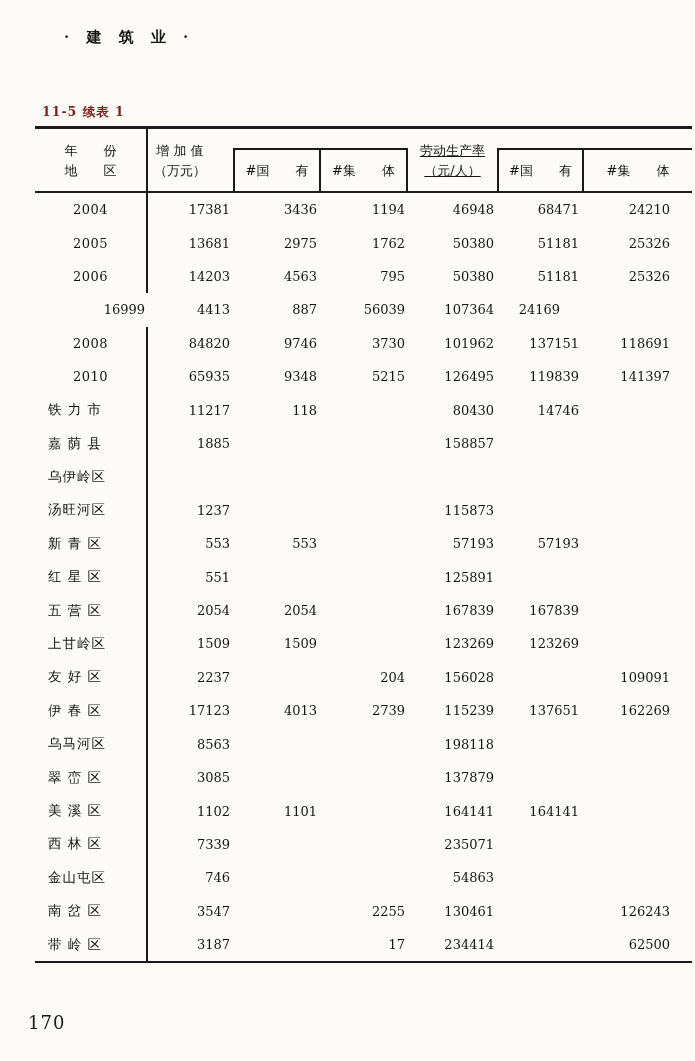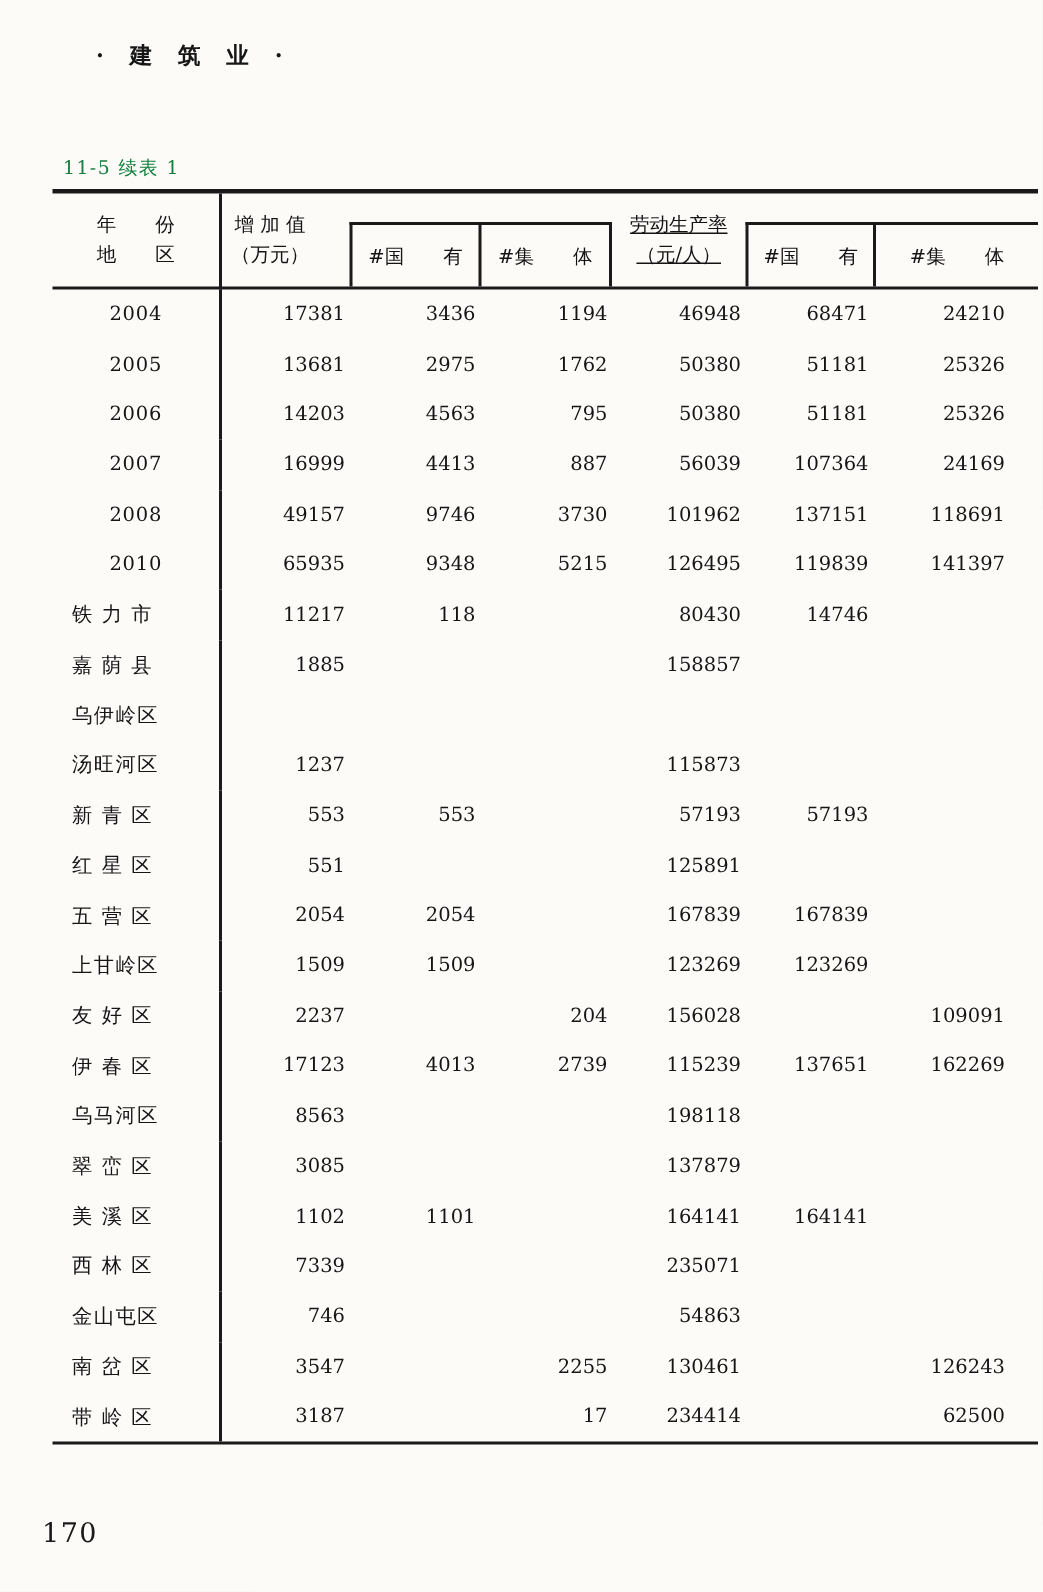--- a/index.html
+++ b/index.html
@@ -14,21 +14,21 @@
     box-sizing:border-box;
   }
   *,*:before,*:after{box-sizing:border-box;}
 
   .corner-header{
     position:absolute;top:28px;left:30px;
     font-size:15px;font-weight:bold;letter-spacing:6px;color:#161616;margin-left:34px;
   }
   .table-label{
     position:absolute;top:104px;left:42px;
-    font-size:12.5px;font-weight:normal;letter-spacing:1px;color:#15803d;
+    font-size:12.5px;font-weight:bold;letter-spacing:1px;color:#7f1d1d;
   }
   .tbl{
     position:absolute;left:35px;top:126px;width:657px;
     border-top:3px solid #1a1a1a;
   }
   
   .thead{
     position:relative;height:64px;border-bottom:2px solid #1a1a1a;
     font-size:13px;color:#141414;
   }
@@ -129,31 +129,30 @@
         <div class="row year">
           <div class="cell region">2006</div>
           <div class="cell num">14203</div>
           <div class="cell num">4563</div>
           <div class="cell num">795</div>
           <div class="cell num">50380</div>
           <div class="cell num">51181</div>
           <div class="cell num last">25326</div>
         </div>
         <div class="row year">
-          <div class="cell region">2007</div>
           <div class="cell num">16999</div>
           <div class="cell num">4413</div>
           <div class="cell num">887</div>
           <div class="cell num">56039</div>
           <div class="cell num">107364</div>
           <div class="cell num last">24169</div>
         </div>
         <div class="row year">
           <div class="cell region">2008</div>
-          <div class="cell num">49157</div>
+          <div class="cell num">84820</div>
           <div class="cell num">9746</div>
           <div class="cell num">3730</div>
           <div class="cell num">101962</div>
           <div class="cell num">137151</div>
           <div class="cell num last">118691</div>
         </div>
         <div class="row year">
           <div class="cell region">2010</div>
           <div class="cell num">65935</div>
           <div class="cell num">9348</div>

